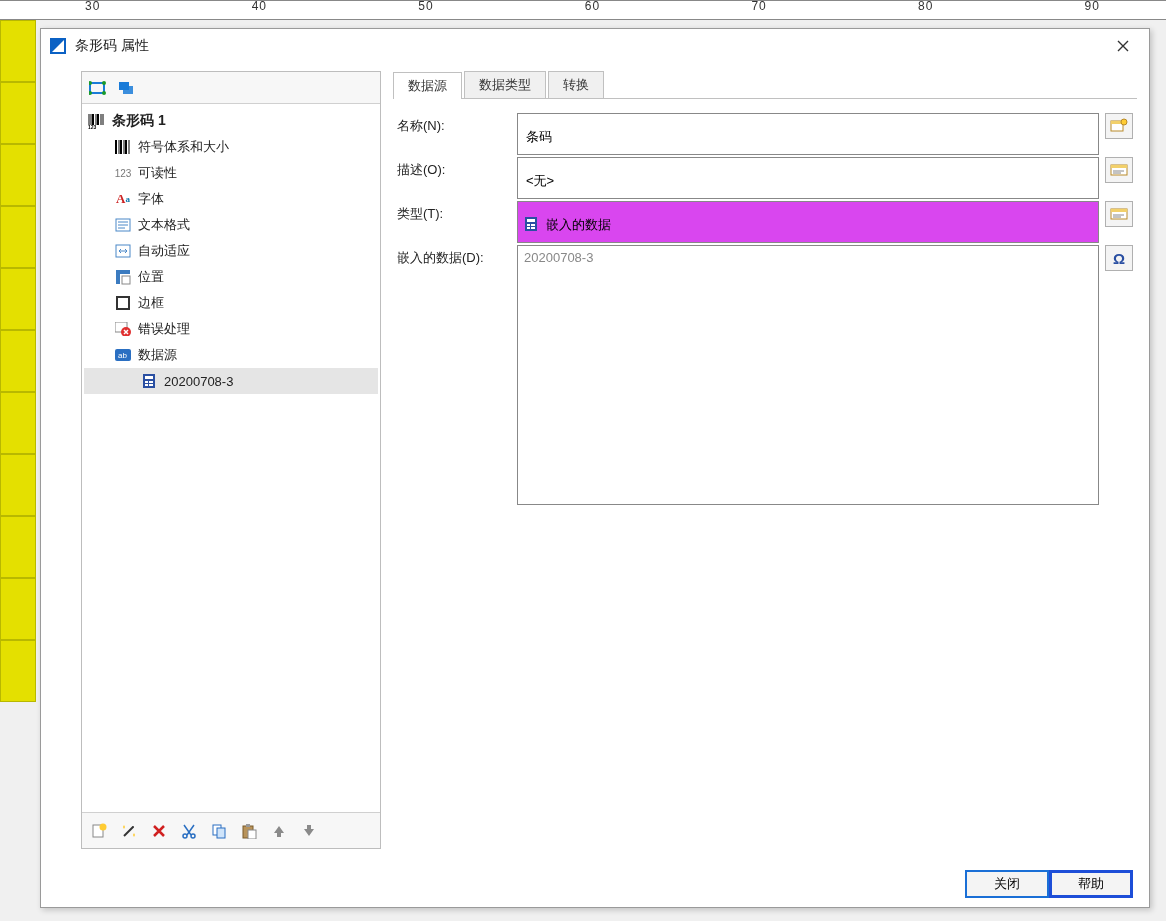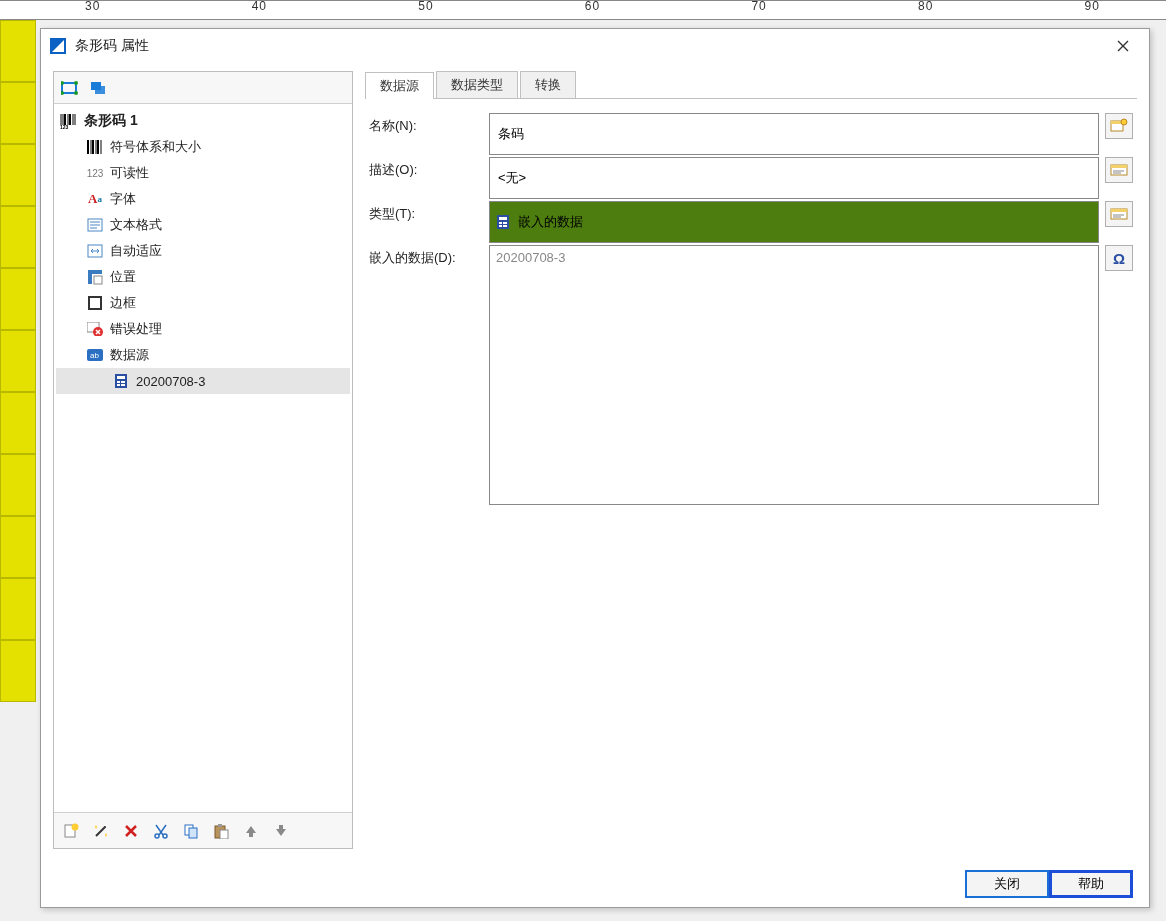--- a/index.html
+++ b/index.html
@@ -69,20 +69,21 @@
     display:flex;
     padding: 8px 12px 12px 12px;
     gap: 12px;
   }
 
   
   .tree-panel {
     width: 300px;
     display:flex; flex-direction:column;
     border:1px solid #bdbdbd;
+    margin-left:28px;
   }
   .tree-toolbar {
     height:32px; border-bottom:1px solid #d0d0d0;
     display:flex; align-items:center; padding:0 4px; gap:2px;
     background:#f7f7f7;
   }
   .tree-toolbar .tb-btn {
     width:26px; height:26px;
     display:flex; align-items:center; justify-content:center;
     cursor:pointer;
@@ -132,27 +133,27 @@
 
   .form {
     padding: 14px 4px 4px 4px;
     display:flex; flex-direction:column; gap:2px;
   }
   .form-row { display:flex; align-items:flex-start; gap:10px; }
   .form-label { width:110px; padding-top:4px; font-size:13px; color:#222; }
   .form-input-wrap { flex:1; display:flex; gap:6px; align-items:flex-start; }
   .form-input {
     flex:1; height:42px; border:1px solid #888;
-    padding:8px 6px; font-size:13px; background:#fff;
-    display:flex; align-items:center;
+    padding:14px 6px; font-size:13px; background:#fff;
+    display:flex; align-items:flex-start;
   }
   .form-input input[type=text] {
     width:100%; border:none; outline:none; font-size:13px; font-family:inherit;
   }
-  .form-input.readonly { border:1px solid #888; background:#4d7c0f; }
+  .form-input.readonly { border:1px solid #888; background:#d946ef; }
   .form-input .type-icon { width:16px; height:16px; margin-right:6px; }
   .side-btn {
     width:28px; height:26px; border:1px solid #b0b0b0;
     background:#f4f4f4; display:flex; align-items:center; justify-content:center;
     cursor:pointer;
   }
   textarea.embed {
     flex:1; height:260px; resize:none;
     border:1px solid #888; padding:4px 6px;
     font-size:13px; font-family:inherit; color:#888;

